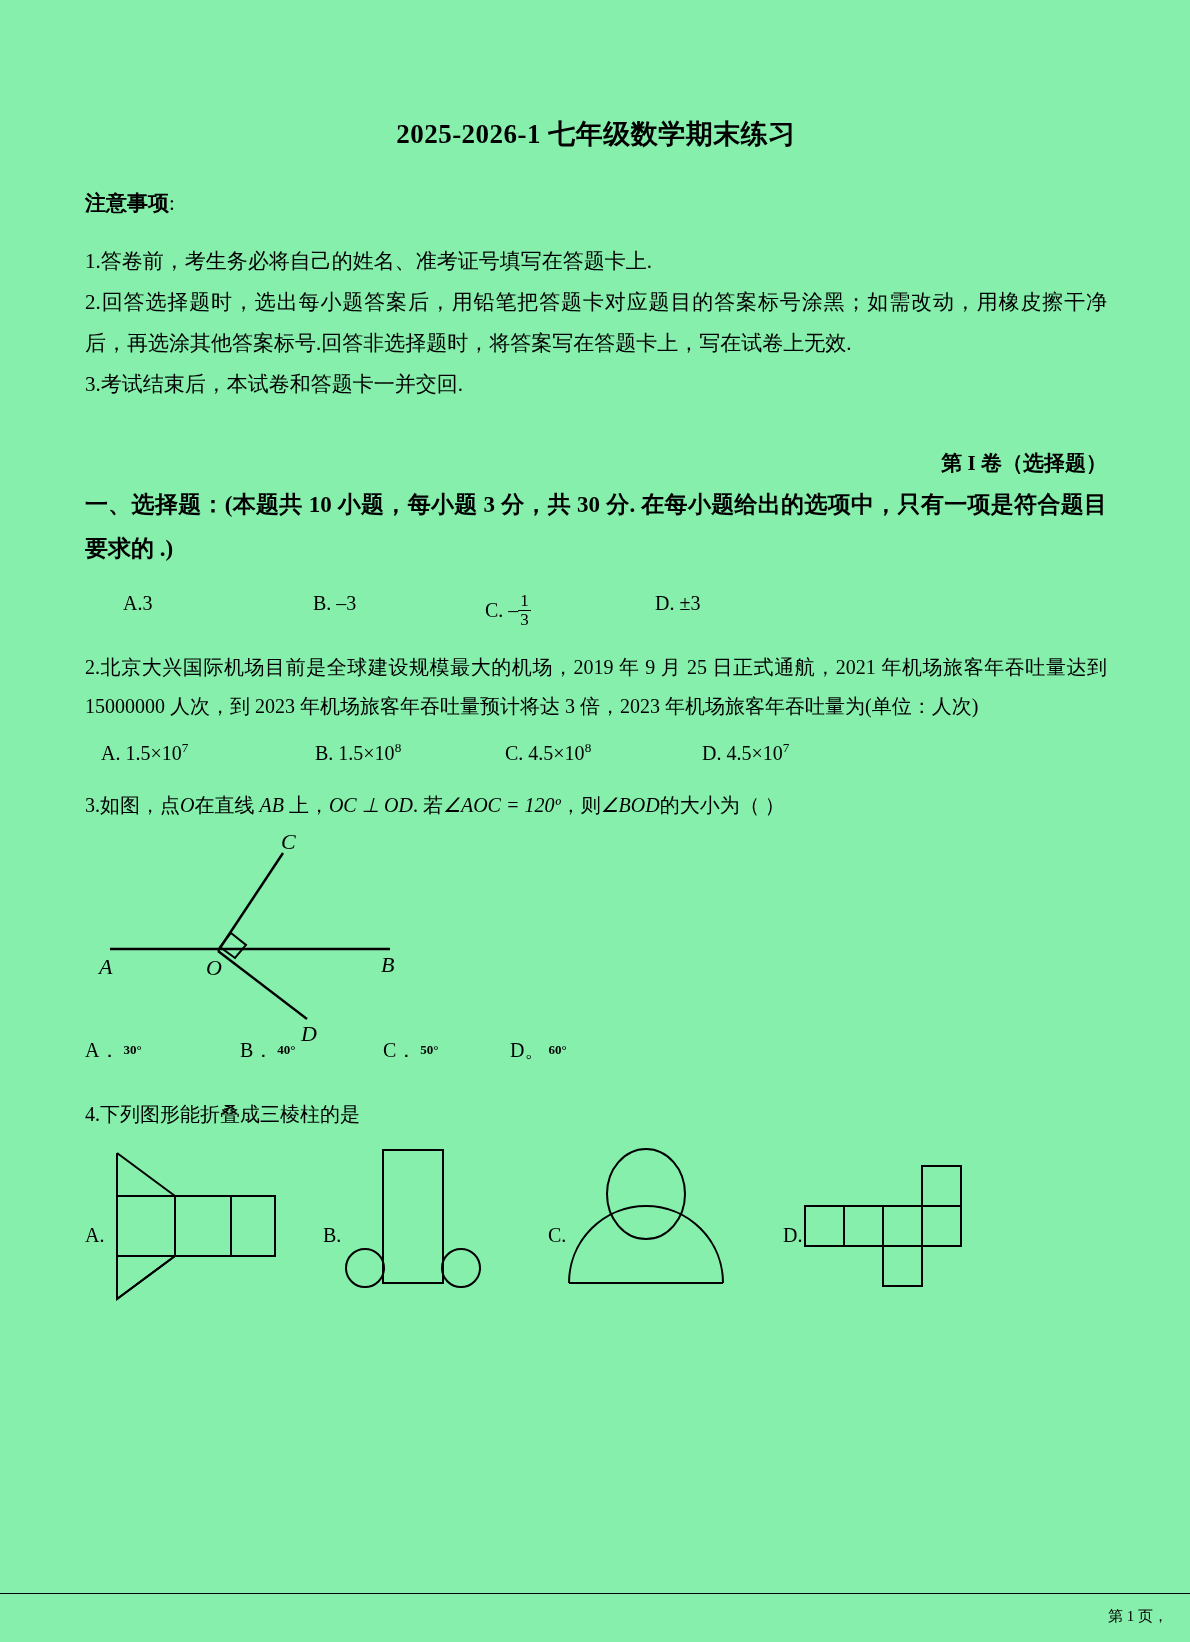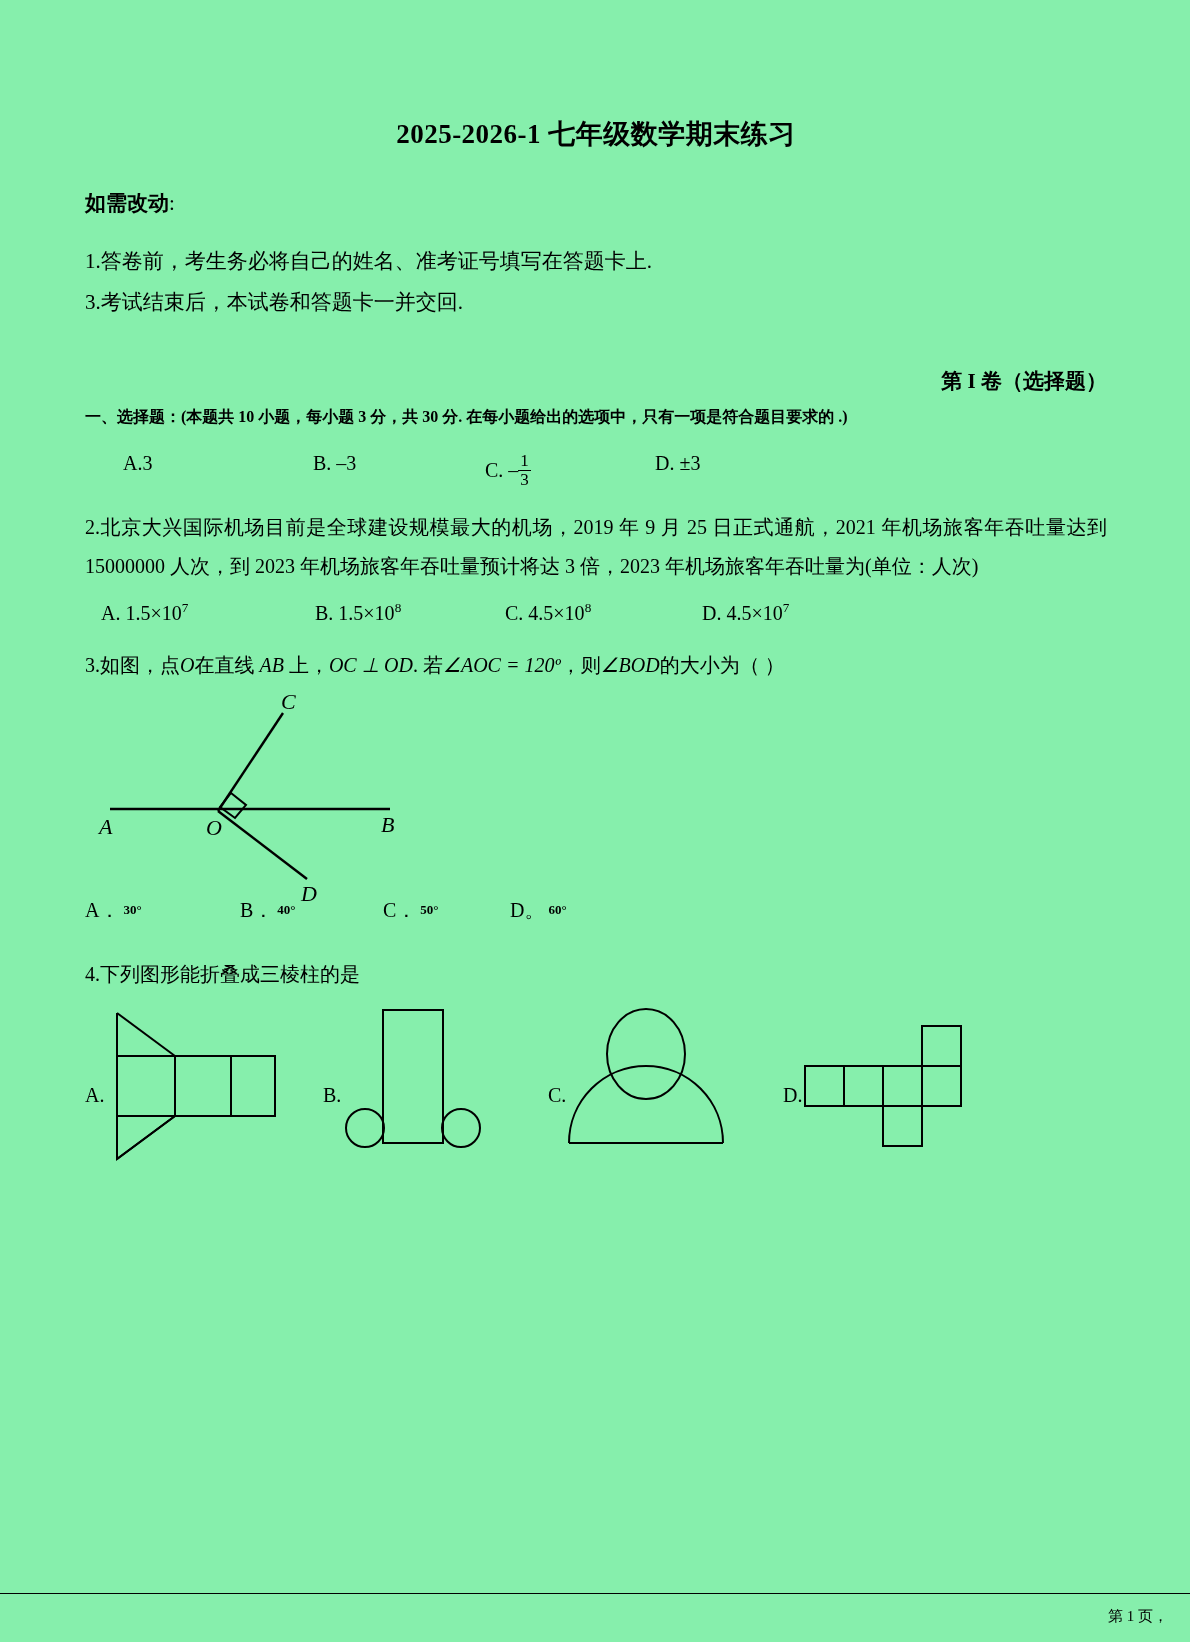--- a/index.html
+++ b/index.html
@@ -57,21 +57,21 @@
   .section-title {
     text-align: right;
     font-weight: bold;
     font-size: 21px;
     margin-top: 44px;
     margin-bottom: 6px;
   }
 
   .q-head {
     font-weight: bold;
-    font-size: 16px;
+    font-size: 23px;
     line-height: 1.95;
     margin: 0;
     text-align: justify;
     text-justify: inter-ideograph;
   }
 
   .qtext {
     font-size: 20px;
     line-height: 1.95;
     margin: 0;
@@ -136,23 +136,24 @@
   }
 </style>
 </head>
 <body>
 
 <div class="page">
   <div class="content">
 
     <h1 class="doc-title">2025-2026-1 七年级数学期末练习</h1>
 
-    <p class="notice-head"><span>如需改动</span><span class="tail">:</span></p>
+    <p class="notice-head"><span>注意事项</span><span class="tail">:</span></p>
 
     <p class="para">1.答卷前，考生务必将自己的姓名、准考证号填写在答题卡上.</p>
+    <p class="para">2.回答选择题时，选出每小题答案后，用铅笔把答题卡对应题目的答案标号涂黑；如需改动，用橡皮擦干净后，再选涂其他答案标号.回答非选择题时，将答案写在答题卡上，写在试卷上无效.</p>
     <p class="para">3.考试结束后，本试卷和答题卡一并交回.</p>
 
     <p class="section-title">第 I 卷（选择题）</p>
 
     <p class="q-head">一、选择题：(本题共 10 小题，每小题 3 分，共 30 分. 在每小题给出的选项中，只有一项是符合题目要求的 .)</p>
 
     <div class="q-block">
       <div class="opts">
         <span class="opt" style="left:38px;"><span>A.</span><span>3</span></span>
         <span class="opt" style="left:228px;"><span>B.</span>&nbsp;<span>–3</span></span>

